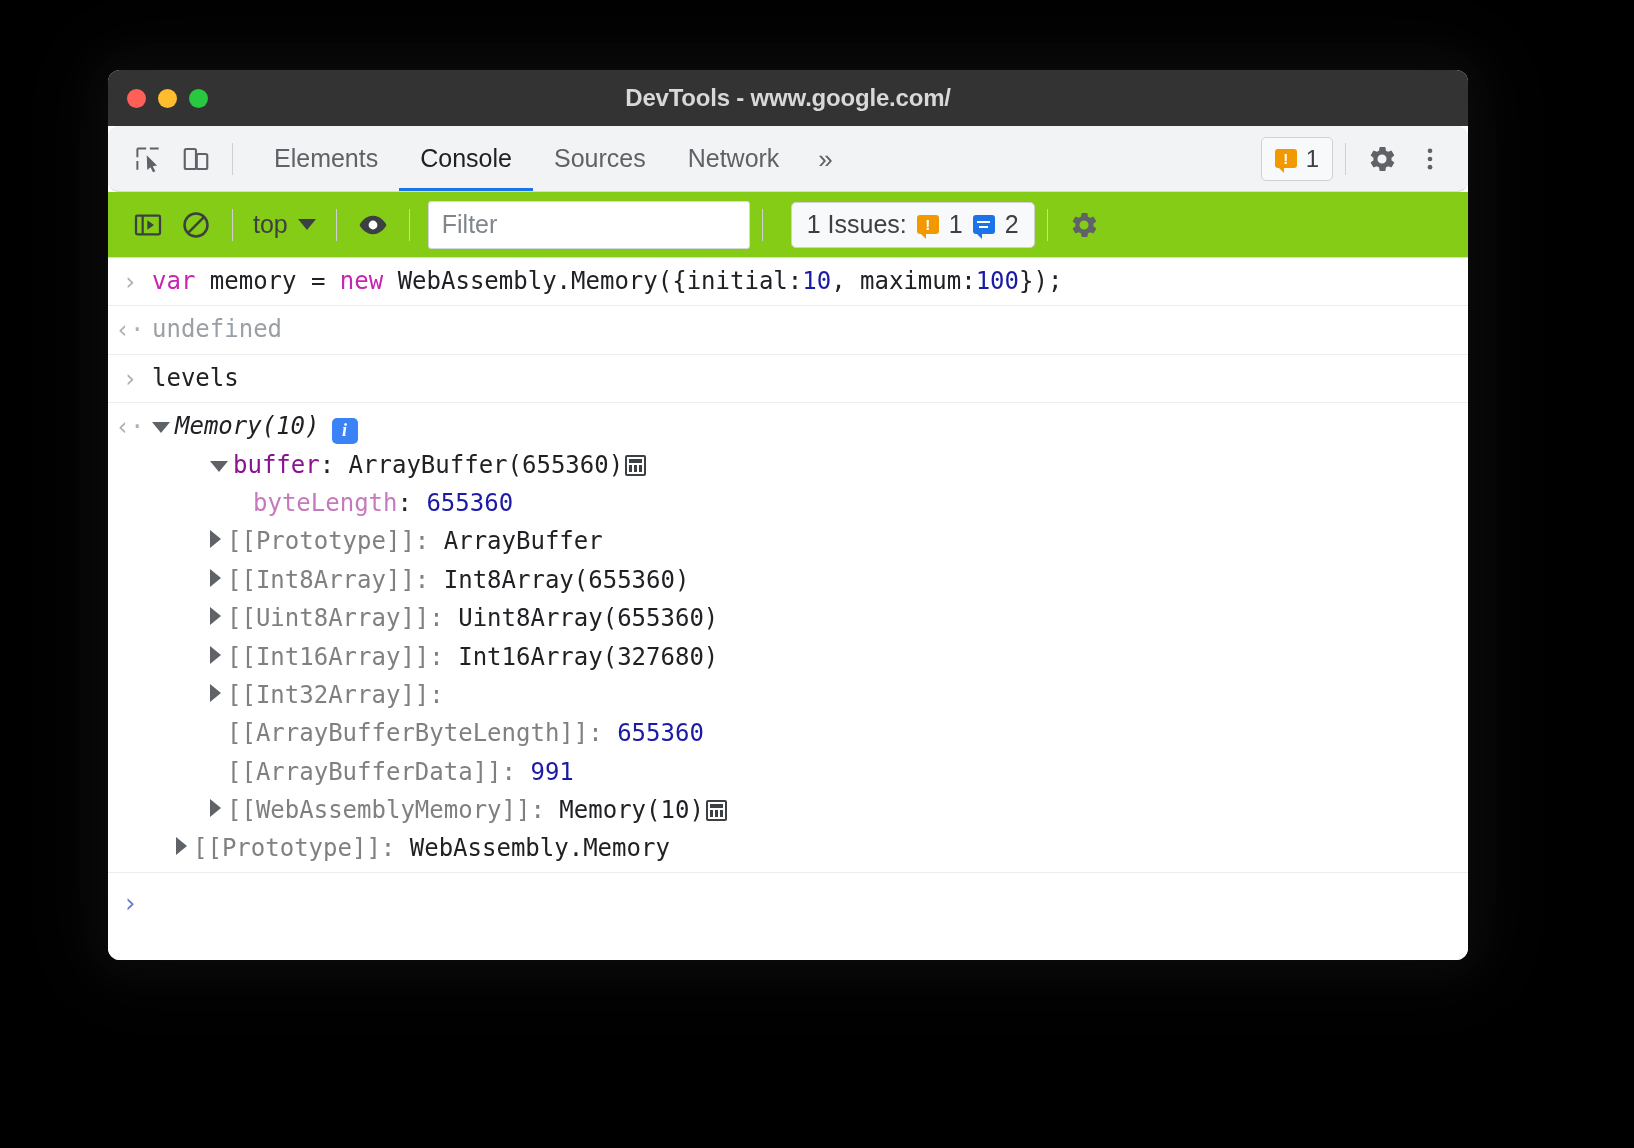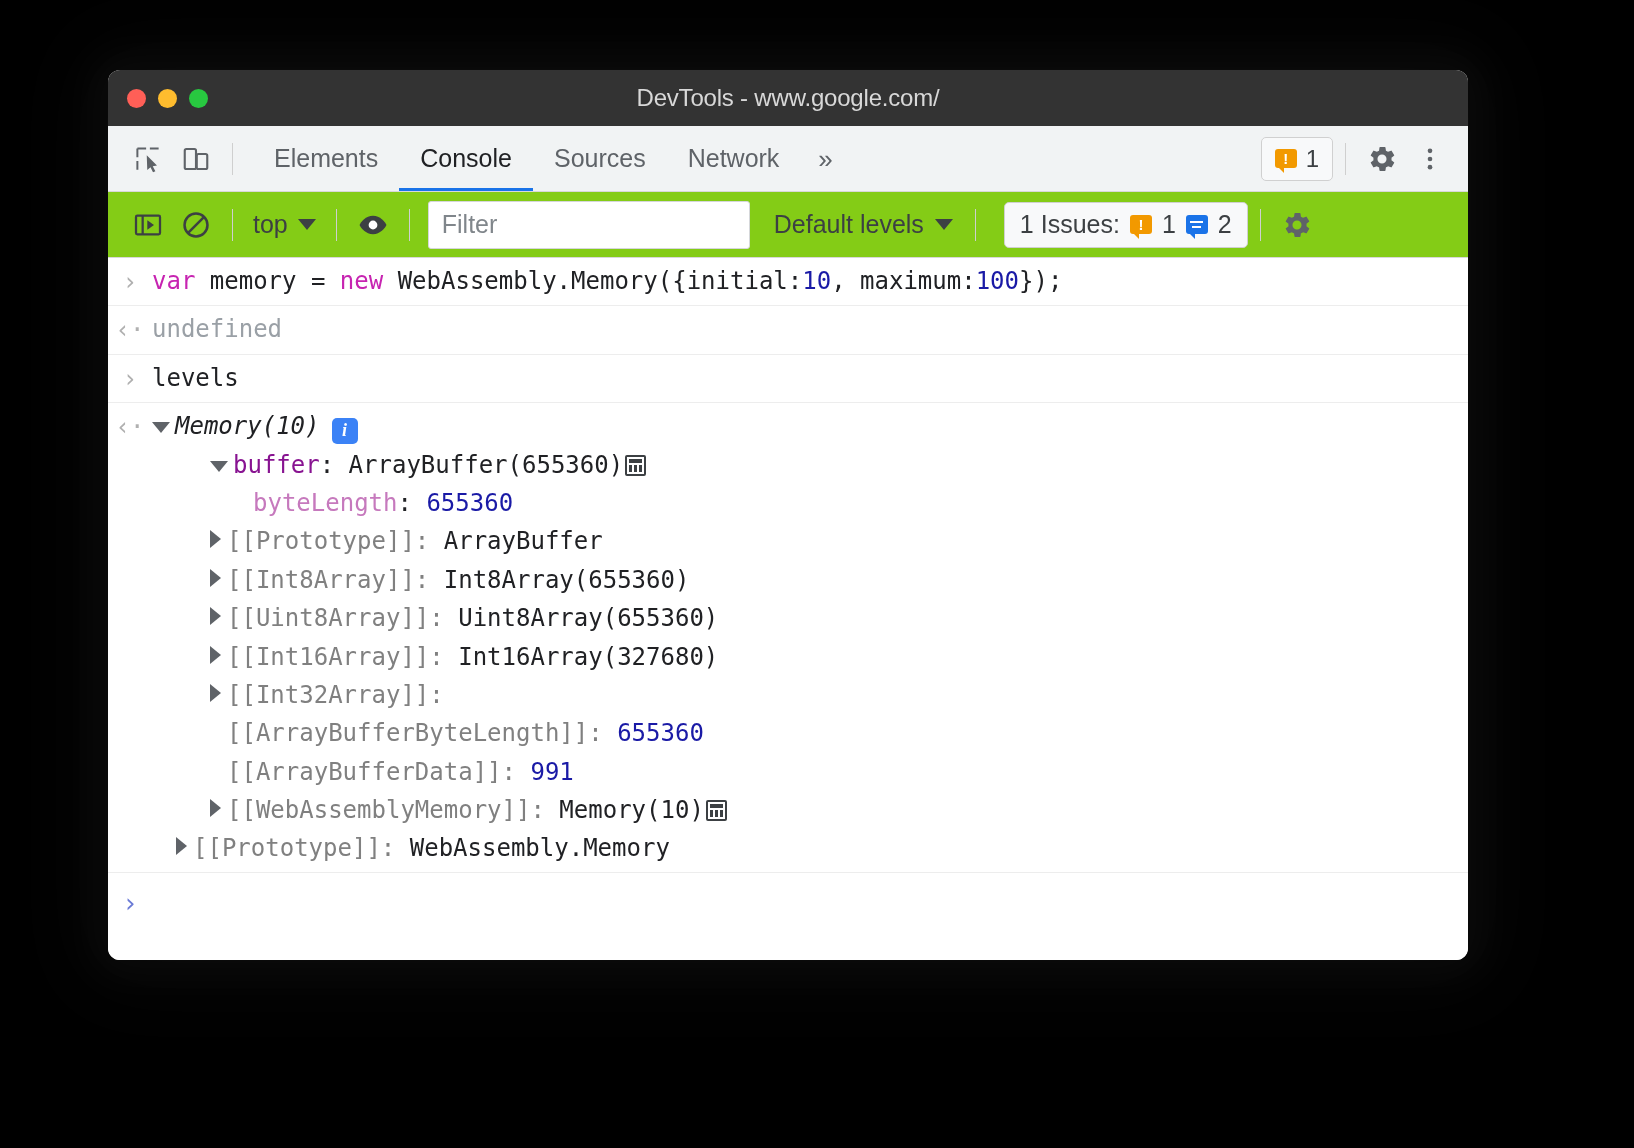--- a/index.html
+++ b/index.html
@@ -56,34 +56,35 @@
   }
   .light.red    { background: #ff5f57; }
   .light.yellow { background: #febc2e; }
   .light.green  { background: #28c840; }
   .window-title {
     position: absolute;
     left: 0; right: 0;
     text-align: center;
     color: #d8d8d8;
     font-size: 24px;
-    font-weight: normal;
+    font-weight: bold;
     letter-spacing: -0.2px;
     pointer-events: none;
   }
 
   
   .tabbar {
     height: 66px;
     background: #f1f3f4;
     border-bottom: 1px solid #d8d8d8;
     display: flex;
     align-items: center;
     flex: 0 0 auto;
     padding: 0 14px 0 16px;
+    border-radius: 11px;
   }
   .icon-btn {
     width: 48px;
     height: 48px;
     display: flex;
     align-items: center;
     justify-content: center;
     border-radius: 4px;
     flex: 0 0 auto;
   }
@@ -492,24 +493,20 @@
         <circle cx="12" cy="12" r="3.1" fill="#ffffff"></circle>
       </svg>
     </div>
 
     <div class="vsep"></div>
 
     <div class="filter-input">
       <span>Filter</span>
     </div>
 
-    <div class="levels-select">
-      <span>Default levels</span>
-      <span class="caret"></span>
-    </div>
 
     <div class="vsep"></div>
 
     <div class="issues-pill">
       <span class="lbl">1 Issues:</span>
       <span class="bubble warn">
         <span class="mark">!</span>
       </span>
       <span class="count">1</span>
       <span class="bubble info">

